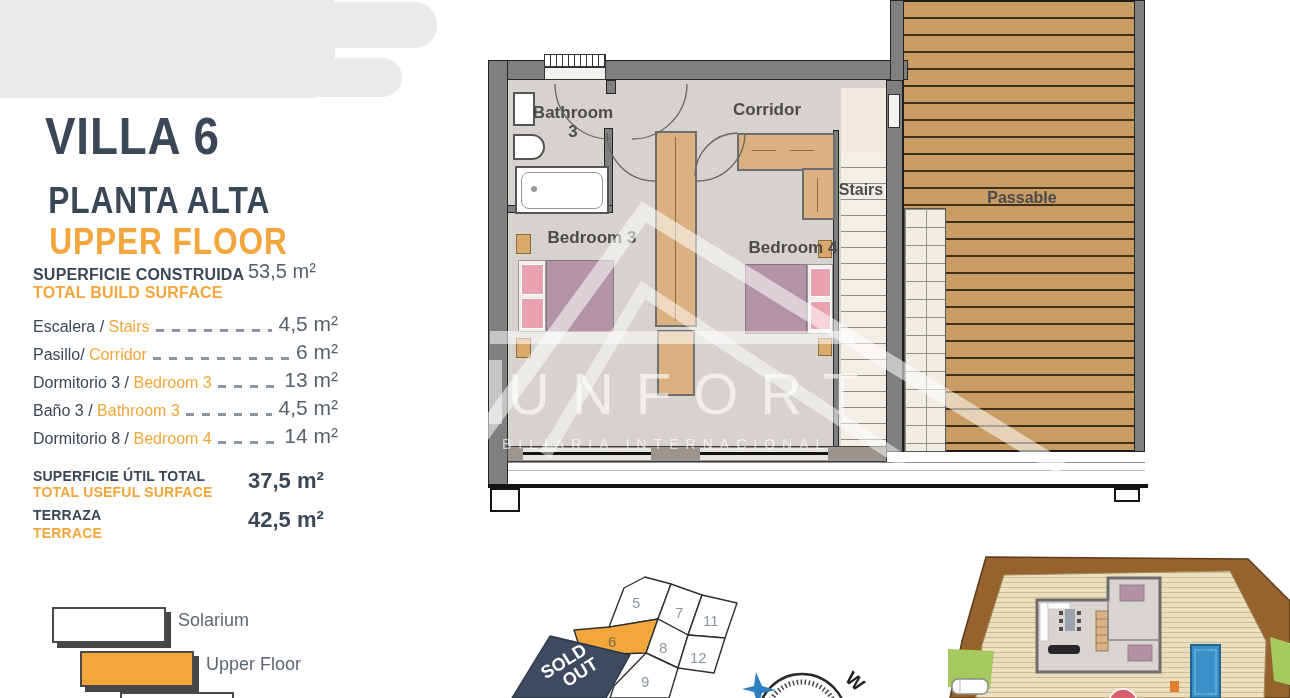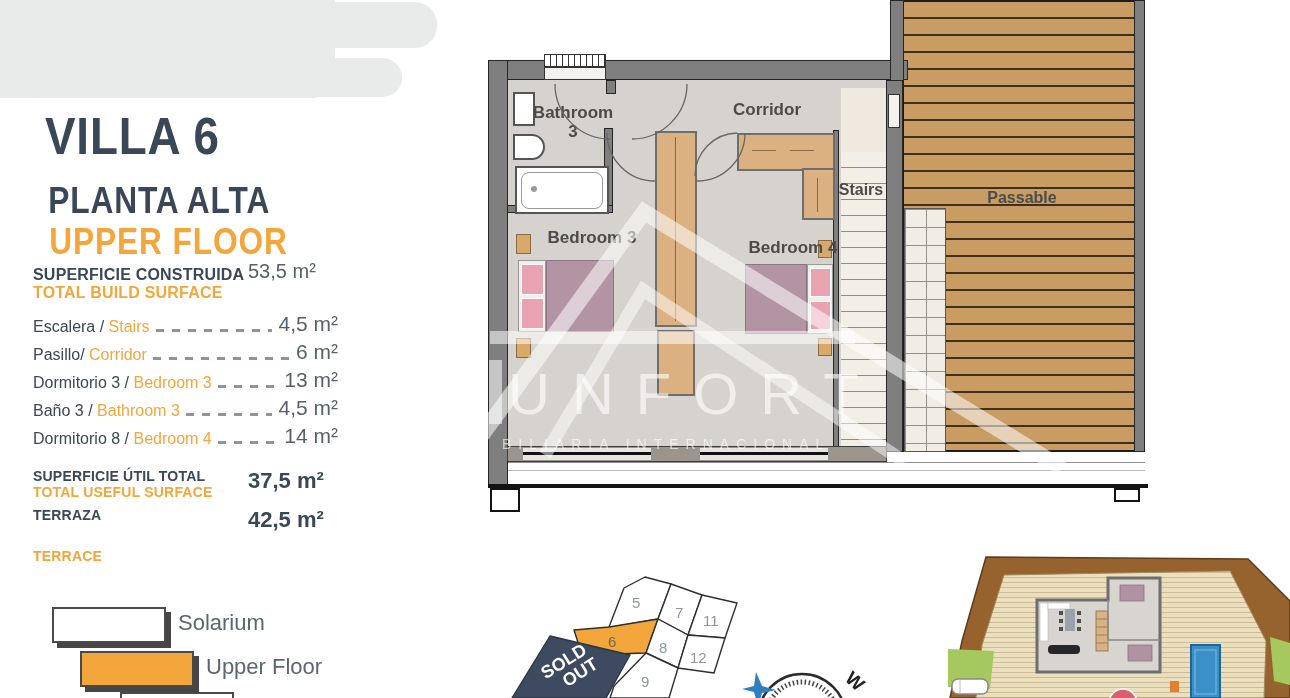--- a/index.html
+++ b/index.html
@@ -13,21 +13,21 @@
   .slate{color:#3a4757;} .orange{color:#f2a63c;}
   .small-head{font-size:16px;font-weight:800;line-height:17px;letter-spacing:.2px;white-space:nowrap;}
   .val-big{font-size:20px;color:#56616d;white-space:nowrap;}
   .room-row{position:absolute;left:33px;width:305px;height:22px;display:flex;align-items:flex-end;font-size:16px;white-space:nowrap;}
   .room-row .lead{flex:1;height:3px;margin:0 6px 4px 6px;
       background:repeating-linear-gradient(90deg,#8b95a1 0 8px,transparent 8px 16px);}
   .room-val{font-size:21px;color:#56616d;}
   .tot-val{font-size:22px;font-weight:800;color:#3a4757;}
   
   .swatch{position:absolute;border:2px solid #4a4a4a;box-shadow:5px 5px 0 #464646;}
-  .legend-label{position:absolute;font-size:22px;color:#5b6673;white-space:nowrap;}
+  .legend-label{position:absolute;font-size:18px;color:#5b6673;white-space:nowrap;}
   
   .wall{position:absolute;background:#7f7f7f;border:1px solid #252525;box-sizing:border-box;}
   .floor{position:absolute;background:#d6d2cd;}
   .deck{position:absolute;background:repeating-linear-gradient(to bottom,#c89c62 0 15px,#413019 15px 17px);
         border:2px solid #1d1d1d;box-sizing:border-box;}
   .tiles{position:absolute;background-color:#f2ede4;
         background-image:linear-gradient(#949088 1px,transparent 1px),linear-gradient(90deg,#949088 1px,transparent 1px);
         background-size:21px 18px,21px 18px;border:1px solid #555;box-sizing:border-box;}
   .stairs-steps{position:absolute;background:repeating-linear-gradient(to bottom,#f3eee6 0 15px,#8c8c8c 15px 16px);}
   .stairs-landing{position:absolute;background:#efe9e0;}
@@ -97,21 +97,21 @@
     <span class="slate">Dormitorio 8 /</span>&nbsp;<span class="orange">Bedroom 4</span>
     <span class="lead"></span>
     <span class="room-val">14 m²</span>
   </div>
 
   <div class="abs small-head slate" style="left:33px;top:468px;font-size:14px;">SUPERFICIE ÚTIL TOTAL</div>
   <div class="abs small-head orange" style="left:33px;top:484px;font-size:14px;">TOTAL USEFUL SURFACE</div>
   <div class="abs tot-val" style="left:248px;top:468px;">37,5 m²</div>
 
   <div class="abs small-head slate" style="left:33px;top:507px;font-size:14px;">TERRAZA</div>
-  <div class="abs small-head orange" style="left:33px;top:548px;font-size:14px;">TERRACE</div>
+  <div class="abs small-head orange" style="left:33px;top:525px;font-size:14px;">TERRACE</div>
   <div class="abs tot-val" style="left:248px;top:507px;">42,5 m²</div>
 
   <div class="swatch" style="left:52px;top:607px;width:110px;height:32px;background:#ffffff;"></div>
   <div class="legend-label" style="left:178px;top:610px;">Solarium</div>
   <div class="swatch" style="left:80px;top:651px;width:110px;height:32px;background:#f2a63c;"></div>
   <div class="legend-label" style="left:206px;top:654px;">Upper Floor</div>
   <div class="swatch" style="left:120px;top:692px;width:110px;height:20px;background:#ffffff;box-shadow:none;"></div>
 
   <div class="deck" style="left:902px;top:0;width:236px;height:452px;"></div>
   <div class="wall" style="left:1134px;top:0;width:11px;height:452px;"></div>

